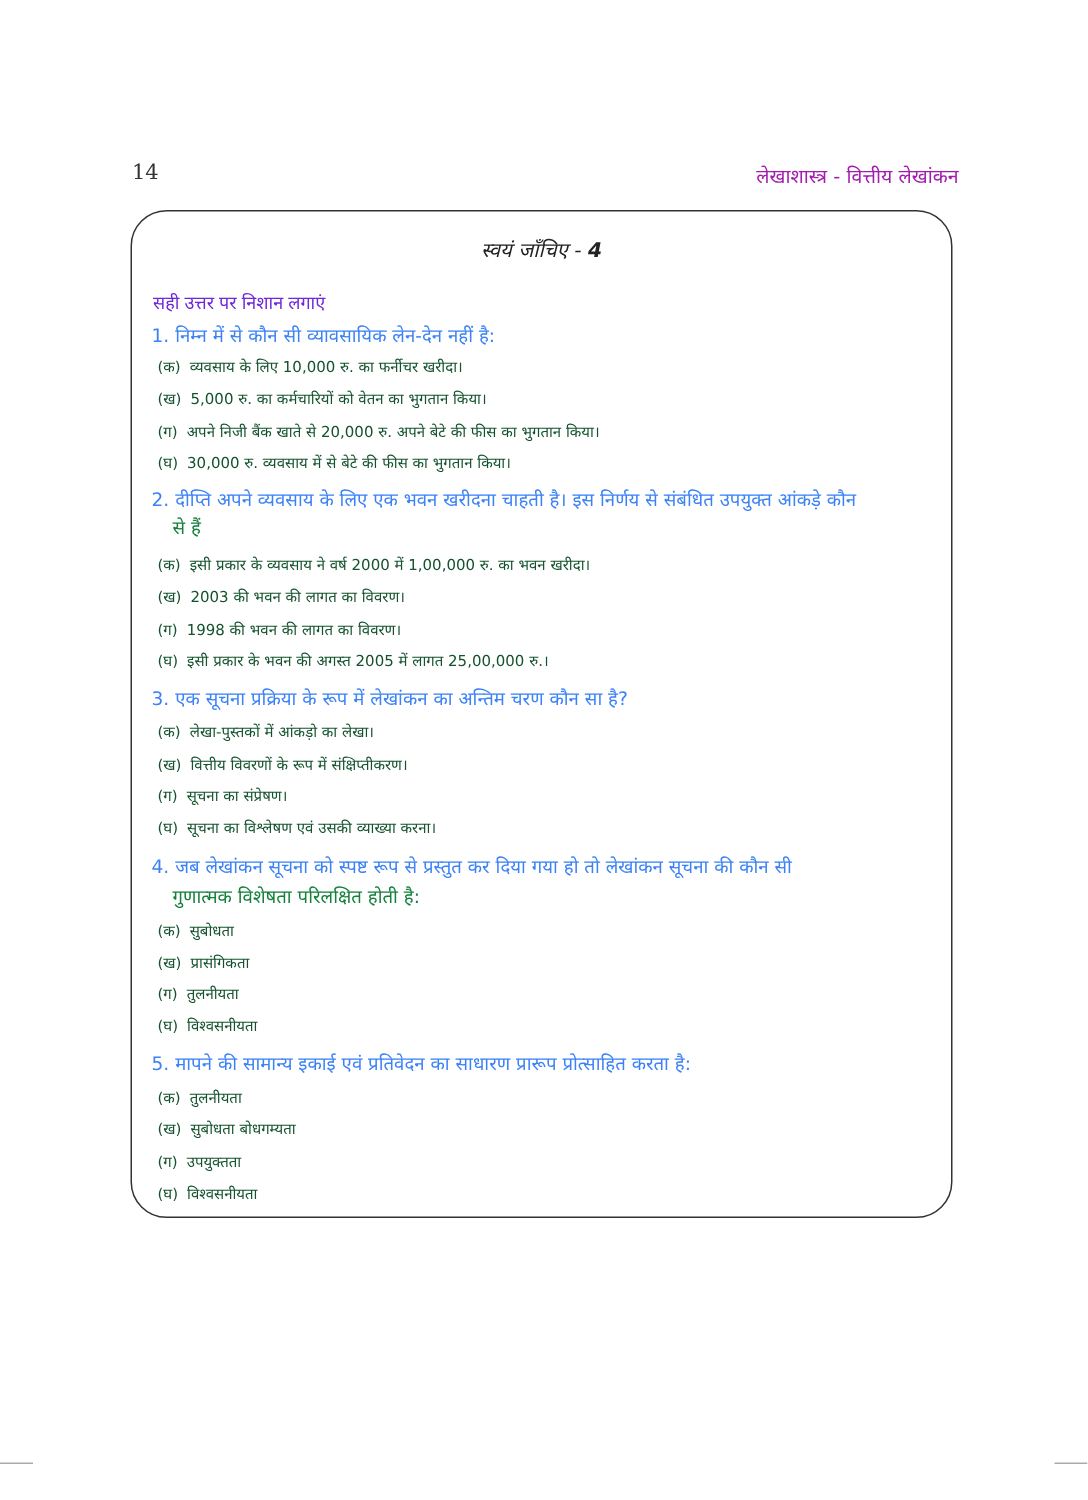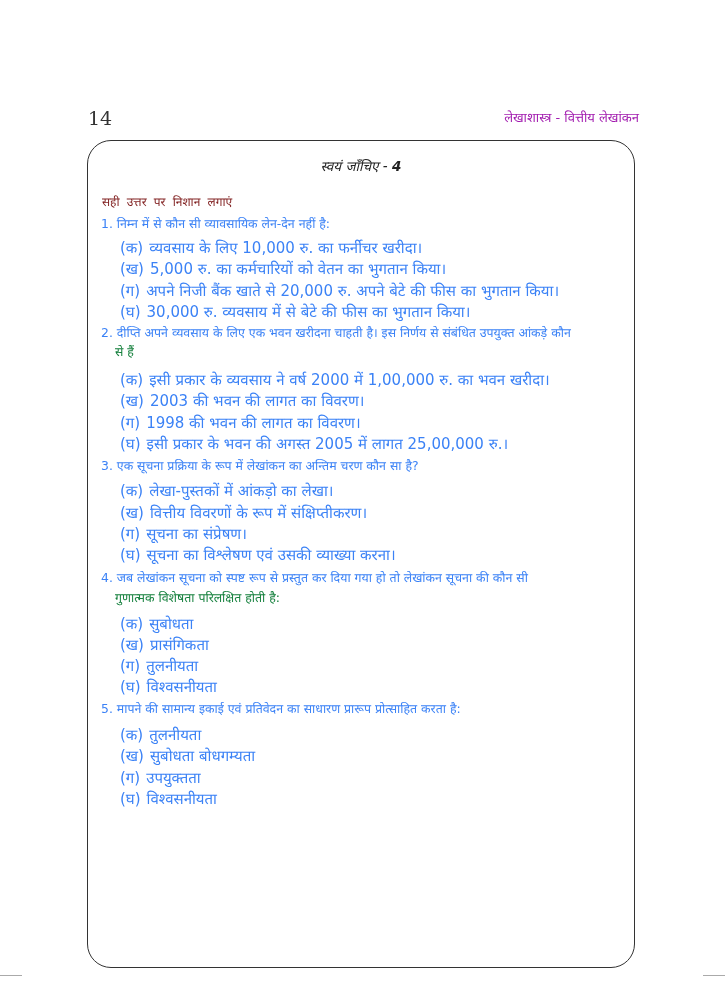--- a/index.html
+++ b/index.html
@@ -12,38 +12,38 @@
       height: 1000px;
       position: relative;
       overflow: hidden;
       font-family: "DejaVu Serif", "Liberation Serif", serif;
       color: #2a2a2a;
     }
     .page-number {
       position: absolute;
       left: 88px;
       top: 107px;
-      font-size: 19px;
+      font-size: 14px;
       font-family: "DejaVu Serif", serif;
       color: #333;
     }
     .running-head {
       position: absolute;
       right: 86px;
       top: 108px;
       font-size: 13px;
       font-family: "DejaVu Sans", sans-serif;
       color: #a21caf;
     }
     .box {
       position: absolute;
       left: 87px;
       top: 140px;
       width: 548px;
-      height: 828px;
+      height: 672px;
       border: 1.8px solid #333;
       border-radius: 24px;
       box-sizing: border-box;
     }
     .box-title {
       position: absolute;
       left: 0;
       right: 0;
       top: 16px;
       text-align: center;
@@ -54,45 +54,45 @@
     }
     .box-title .num {
       font-weight: bold;
       font-style: italic;
     }
     .instruction {
       position: absolute;
       left: 14px;
       top: 52px;
       font-size: 12px;
-      font-family: Liberation Mono, monospace;
-      color: #7f1d1d;
+      font-family: Liberation Sans, sans-serif;
+      color: #6d28d9;
     }
     .q-line {
       position: absolute;
       left: 13px;
       font-size: 12.4px;
       font-family: "DejaVu Sans", sans-serif;
       color: #3b82f6;
       white-space: nowrap;
     }
     .q-cont {
       position: absolute;
       left: 27px;
       font-size: 12.4px;
       font-family: "DejaVu Sans", sans-serif;
       color: #15803d;
       white-space: nowrap;
     }
     .opt {
       position: absolute;
-      left: 32px;
-      font-size: 15px;
+      left: 17px;
+      font-size: 10px;
       font-family: "DejaVu Sans", sans-serif;
-      color: #3b82f6;
+      color: #14532d;
       white-space: nowrap;
     }
     .opt .lbl { margin-right: 6px; }
     .crop-mark {
       position: absolute;
       top: 975px;
       width: 22px;
       height: 1px;
       background: #aaa;
     }

